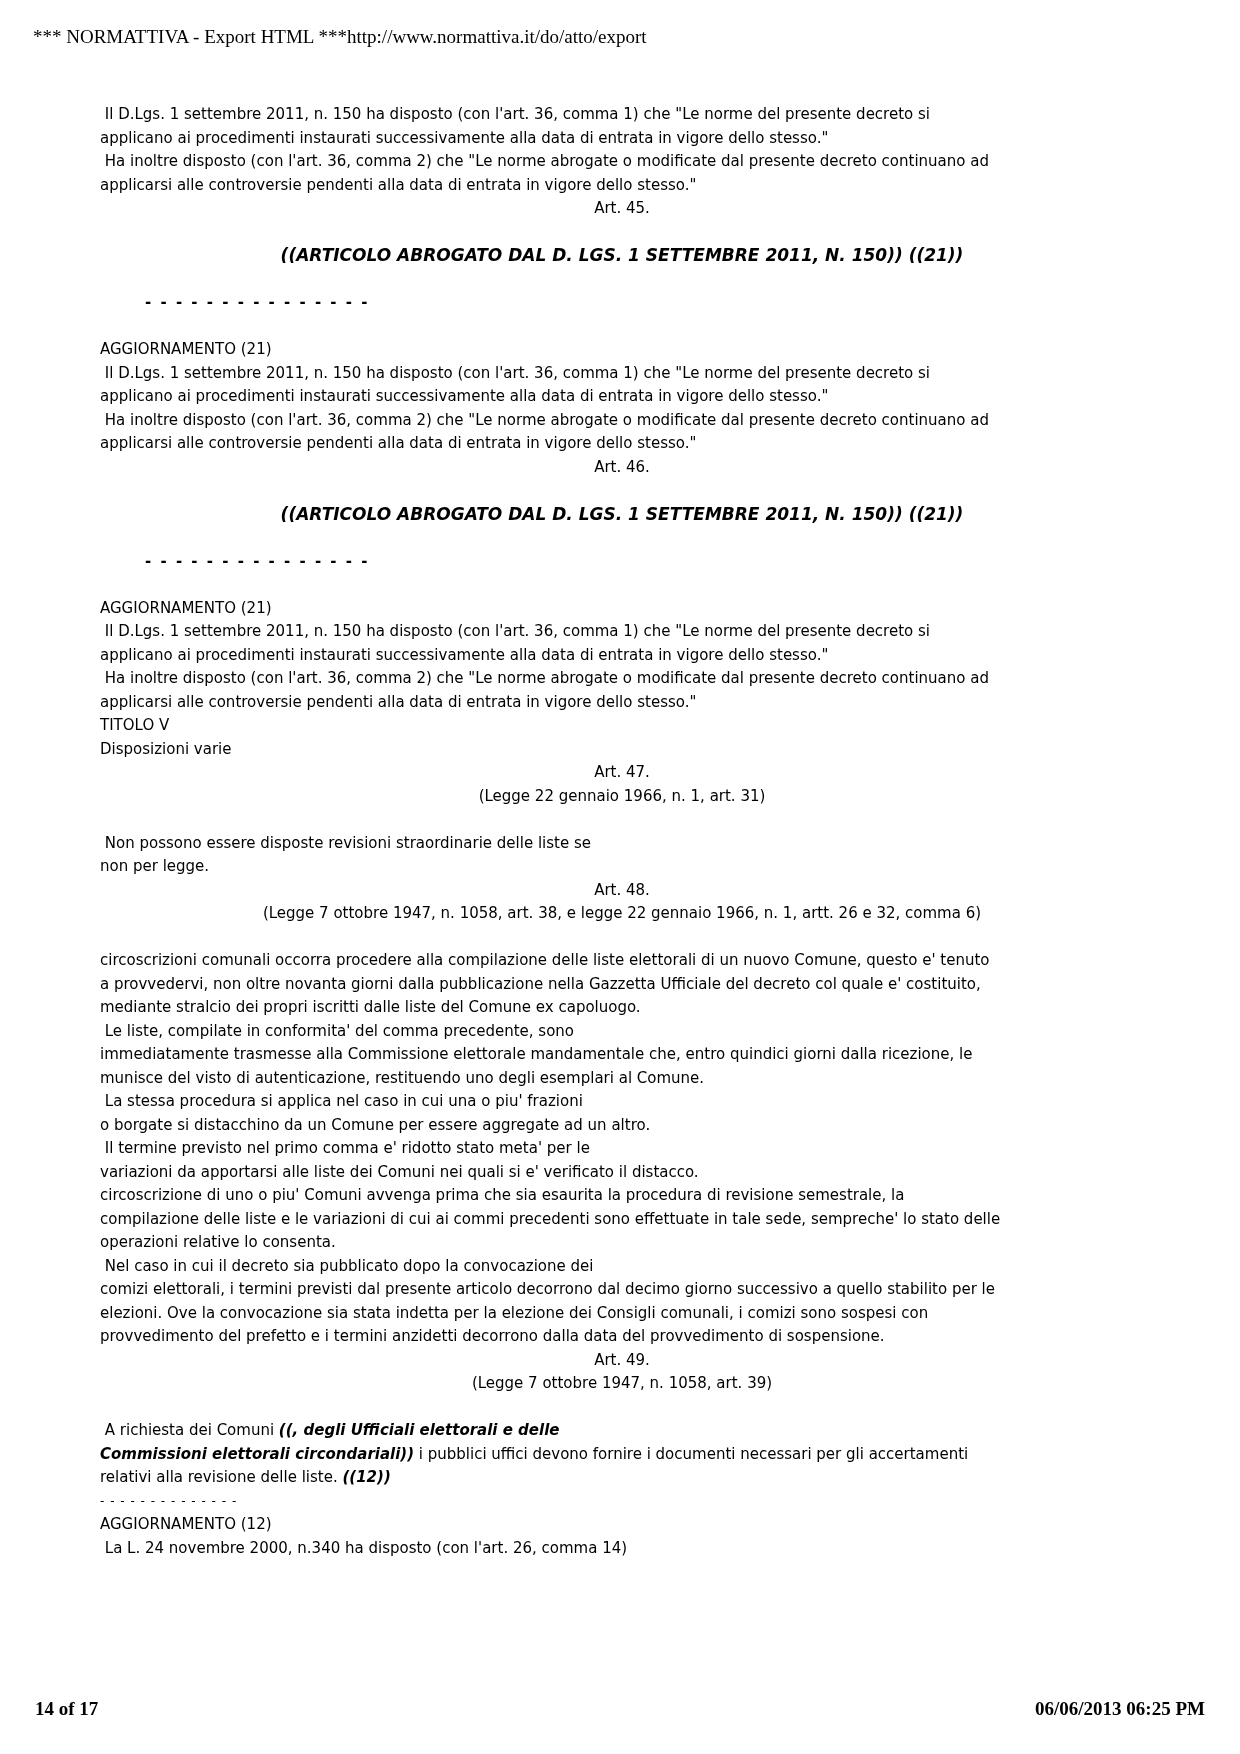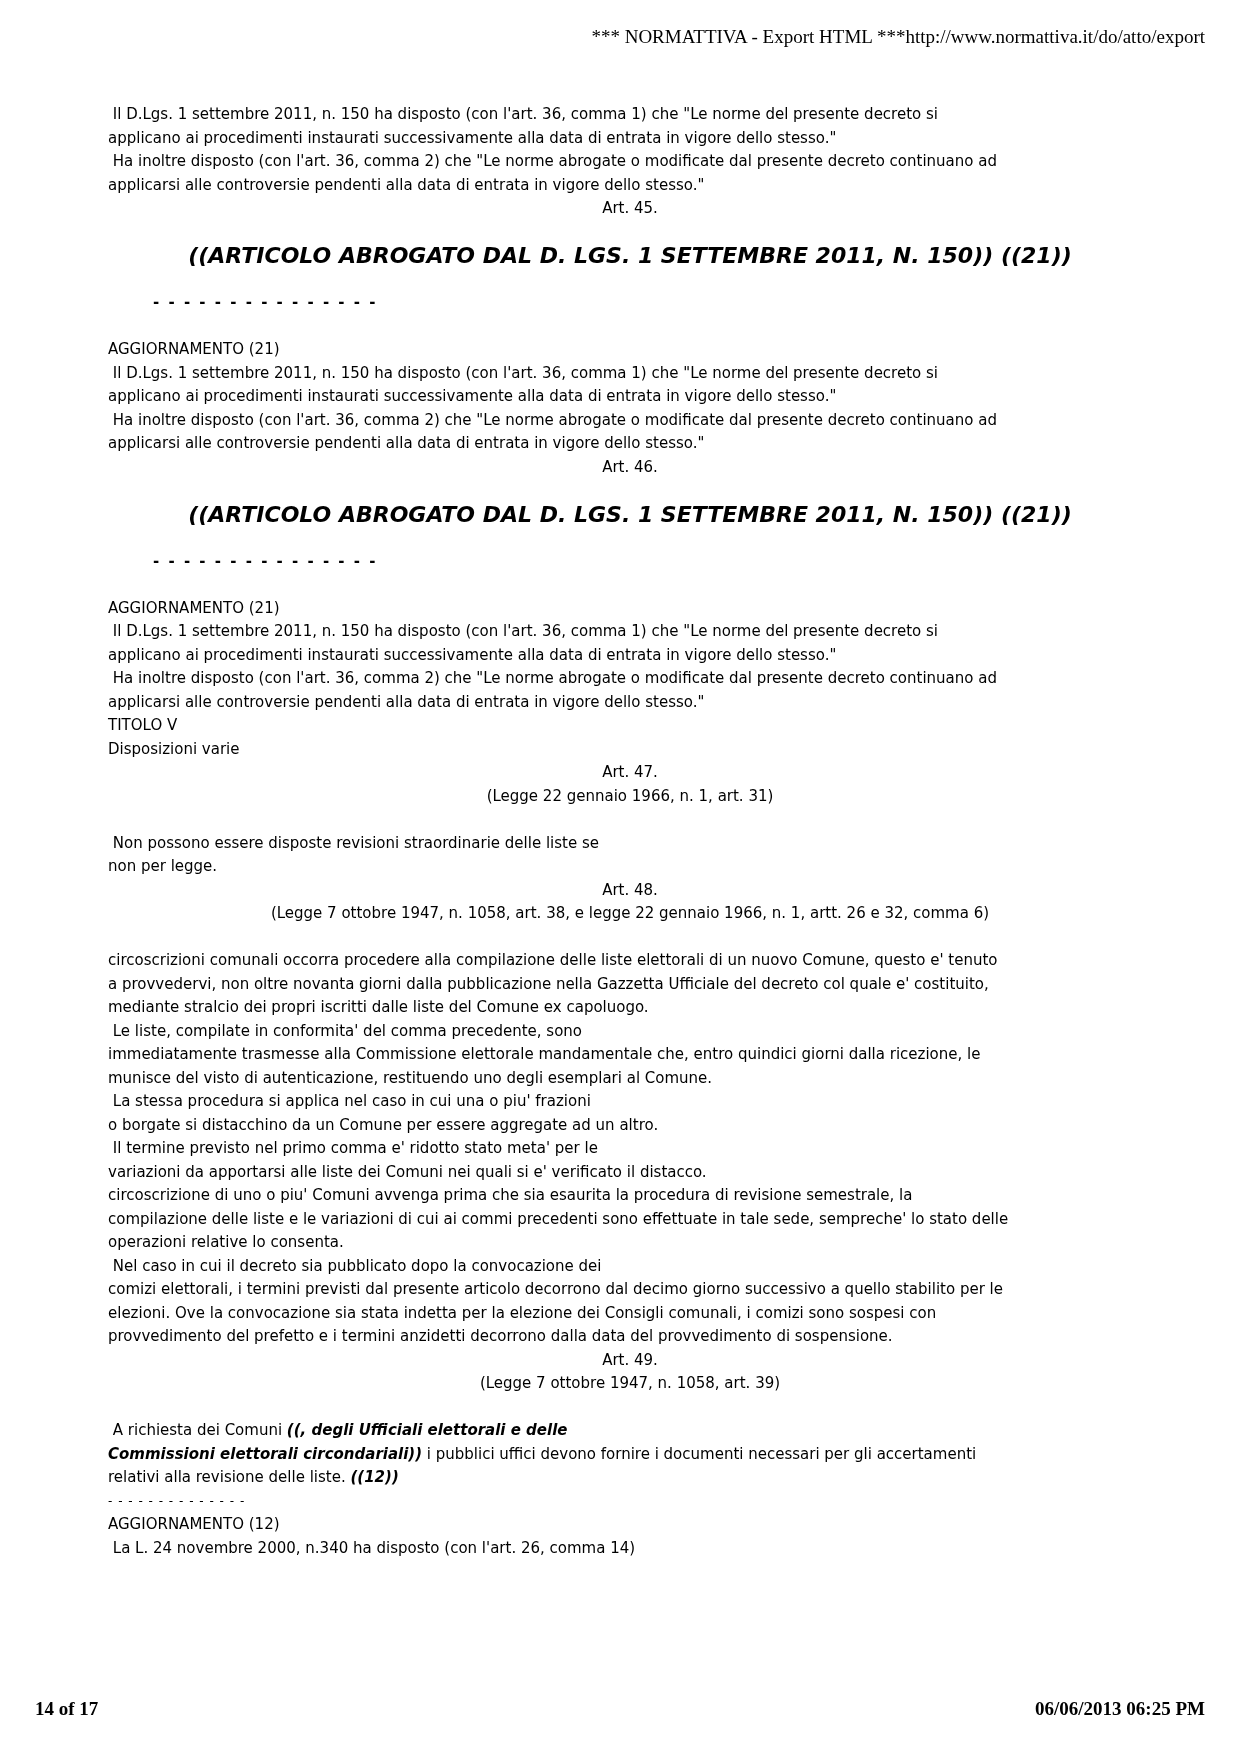--- a/index.html
+++ b/index.html
@@ -12,44 +12,44 @@
     color: #000000;
     font-family: "DejaVu Sans", sans-serif;
     overflow: hidden;
   }
   .header {
     position: absolute;
     top: 26px;
     left: 33px;
     right: 35px;
     display: flex;
-    justify-content: flex-end;
+    justify-content: flex-start;
     font-family: "Liberation Serif", serif;
     font-size: 19px;
     color: #000000;
   }
   .content {
     position: absolute;
     top: 103px;
-    left: 108px;
+    left: 100px;
     width: 1044px;
     font-size: 15px;
     color: #000000;
   }
   .ln {
     white-space: pre-wrap;
     line-height: 23.5px;
     min-height: 23.5px;
   }
   .blank { height: 23.5px; }
   .ctr { text-align: center; }
   .bold-it {
     font-weight: bold;
     font-style: italic;
-    font-size: 22px;
+    font-size: 17px;
     letter-spacing: 0px;
   }
   .inline-bi { font-weight: bold; font-style: italic; }
   .dashes {
     padding-left: 45px;
     letter-spacing: 2px;
     font-weight: bold;
   }
   .dashes-sm {
     font-size: 12px;

